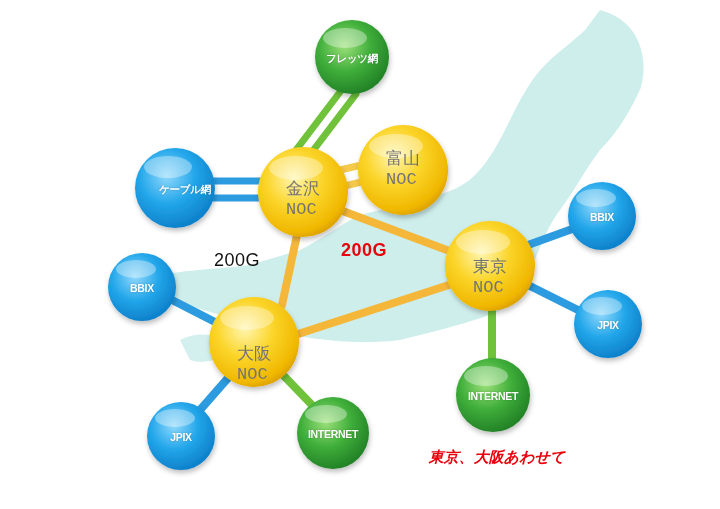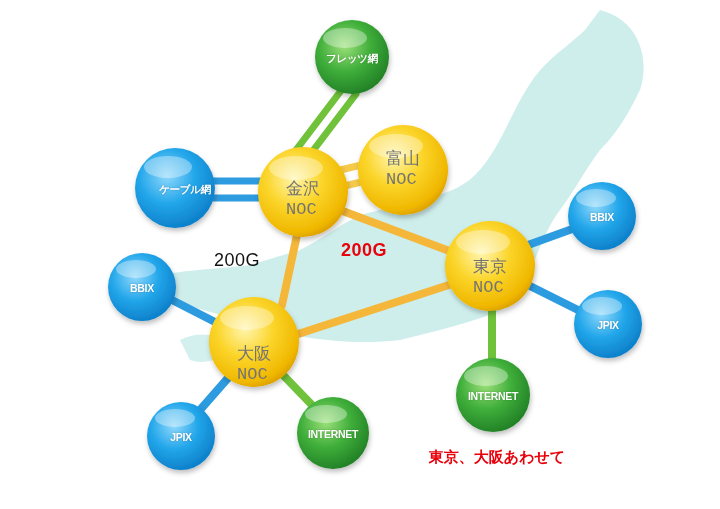--- a/index.html
+++ b/index.html
@@ -4,21 +4,21 @@
 <style>
   html,body{margin:0;padding:0;background:#fff;}
   #stage{position:relative;width:720px;height:509px;overflow:hidden;background:#fff;font-family:"Liberation Sans","DejaVu Sans",sans-serif;}
   svg{position:absolute;left:0;top:0;}
   .node-label{position:absolute;text-align:left;transform:translate(-50%,-50%);line-height:1.15;pointer-events:none;}
   .noc{font-size:17px;color:#737373;font-weight:normal;font-family:Liberation Mono, monospace;}
   .small{font-size:10.5px;color:#fff;font-weight:bold;letter-spacing:-0.3px;text-shadow:0 0 2px rgba(0,0,0,0.25);}
   .cap{position:absolute;font-weight:bold;}
   .cap-black{font-size:18px;color:#111;font-weight:normal;letter-spacing:0.5px;}
   .cap-red{font-size:18px;color:#e8000b;letter-spacing:0.5px;}
-  .total{position:absolute;color:#e8000b;font-weight:bold;text-align:center;}
+  .total{position:absolute;color:#e8000b;font-weight:bold;text-align:center;font-style:italic;}
   .total .t1{font-size:15px;}
   .total .t2{font-size:18px;letter-spacing:1px;}
 </style>
 </head>
 <body>
 
 <div id="stage">
   <svg width="720" height="509" viewBox="0 0 720 509">
     <defs>
       <radialGradient id="gY" cx="40%" cy="35%" r="70%">

